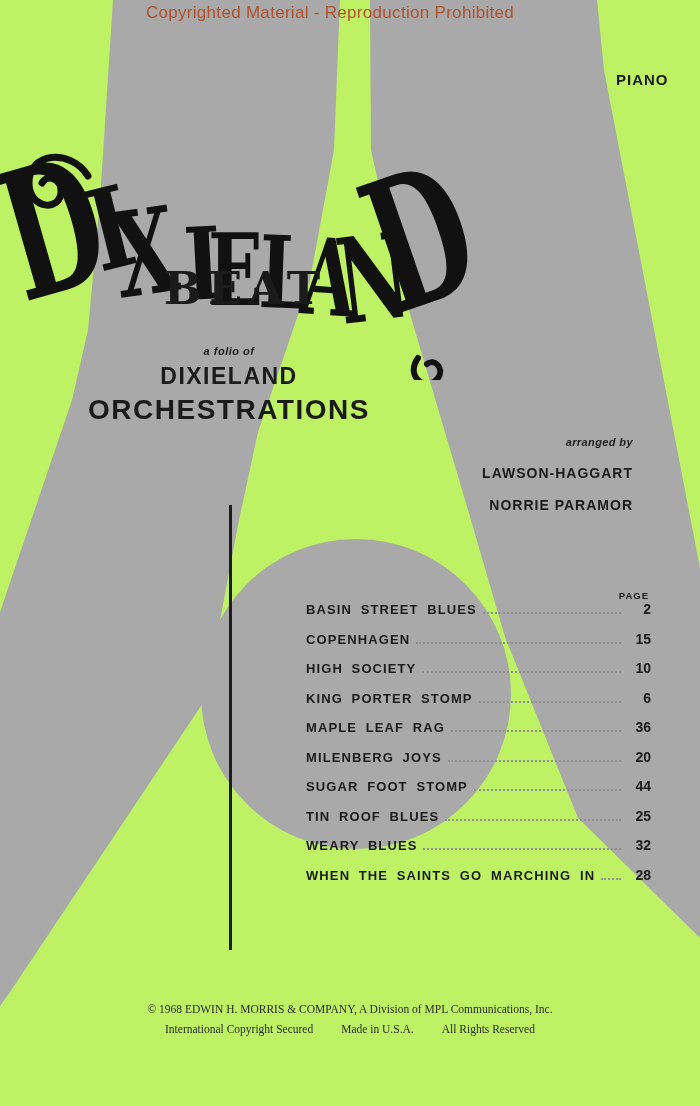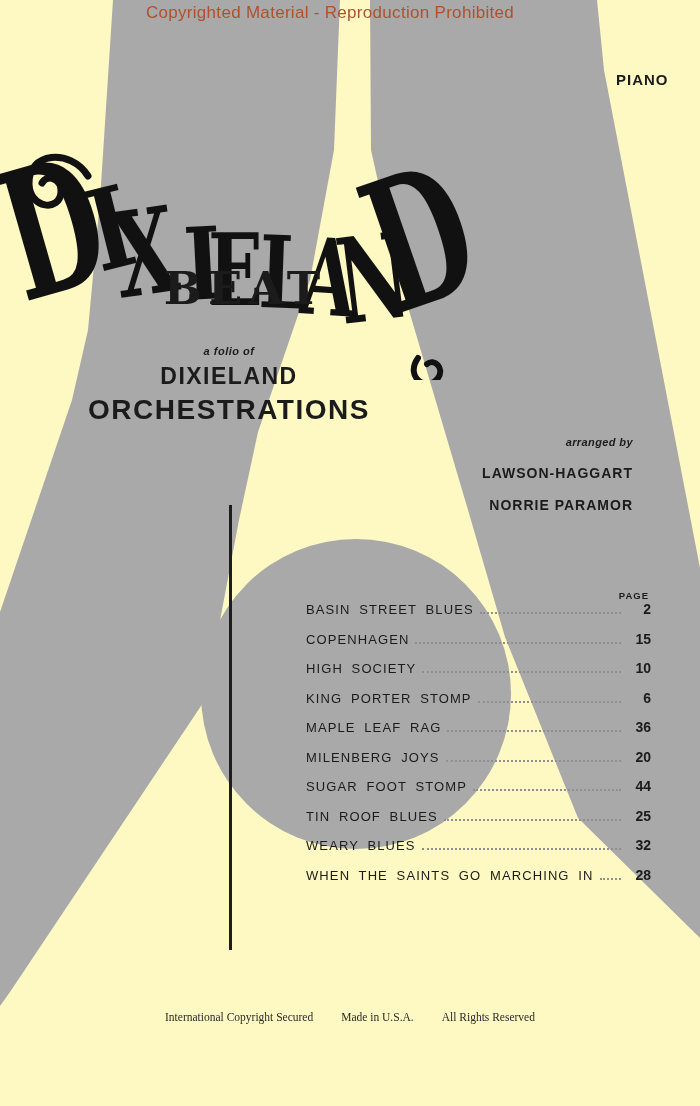--- a/index.html
+++ b/index.html
@@ -1,17 +1,17 @@
 <!DOCTYPE html>
 <html><head>
 <meta charset="utf-8">
 <style>
   html,body{margin:0;padding:0;}
   body{background:#ffffff;font-family:"Liberation Sans",sans-serif;}
-  .page{position:relative;width:700px;height:1106px;background:#fef9c3;overflow:hidden;}
+  .page{position:relative;width:700px;height:1106px;background:#bef264;overflow:hidden;}
   .bg{position:absolute;left:0;top:0;z-index:0;}
   .txt{position:absolute;z-index:2;color:#1b1b1b;}
 
   .notice{left:0;right:40px;top:3px;text-align:center;font-size:17px;letter-spacing:.3px;}
   .piano{left:616px;top:71px;font-size:15px;font-weight:bold;letter-spacing:1px;}
 
   .logo-svg{position:absolute;left:0;top:130px;z-index:2;}
 
   .beat{left:140px;width:210px;top:262px;text-align:center;
         font-family:"DejaVu Serif","Liberation Serif",serif;
@@ -24,21 +24,21 @@
 
   .credits{right:67px;top:436px;text-align:right;}
   .credits .arrby{font-size:11px;font-weight:bold;font-style:italic;letter-spacing:.4px;}
   .credits .arranger{font-size:20px;font-weight:bold;letter-spacing:1px;margin-top:4px;}
   .credits .other1{font-size:14px;font-weight:bold;letter-spacing:1px;margin-top:17px;}
   .credits .other2{font-size:14px;font-weight:bold;letter-spacing:1px;margin-top:16px;}
 
   .toc{left:306px;top:590px;width:345px;}
   .toc .pagehdr{text-align:right;font-size:9.5px;font-weight:bold;letter-spacing:1px;padding-right:2px;}
   .toc .row{display:flex;align-items:baseline;height:29.5px;}
-  .toc .title{font-size:13px;font-weight:normal;letter-spacing:1.1px;word-spacing:4px;white-space:nowrap;text-align:center;}
+  .toc .title{font-size:13px;font-weight:bold;letter-spacing:1.1px;word-spacing:4px;white-space:nowrap;text-align:center;}
   .toc .leader{flex:1;border-bottom:2px dotted #8f8f8f;margin:0 6px 3px 6px;min-width:8px;}
   .toc .num{font-size:14px;font-weight:bold;min-width:24px;text-align:right;}
 
   .rule{position:absolute;left:229px;top:505px;width:2.5px;height:445px;background:#1d1d1d;z-index:2;}
 
   .footer{left:0;width:700px;top:1003px;text-align:center;
           font-family:"Liberation Serif",serif;font-size:11.5px;color:#2a2a2a;}
   .footer .l2{margin-top:8px;}
   .footer .gap{display:inline-block;width:28px;}
 </style>
@@ -142,18 +142,19 @@
       <span class="num">32</span>
     </div>
     <div class="row">
       <span class="title">WHEN THE SAINTS GO MARCHING IN</span>
       <span class="leader"></span>
       <span class="num">28</span>
     </div>
   </div>
 
   <div class="txt footer">
+    <div class="l1">© 1968 EDWIN H. MORRIS &amp; COMPANY, A Division of MPL Communications, Inc.</div>
     <div class="l2">
       <span>International Copyright Secured</span><span class="gap"></span><span>Made in U.S.A.</span><span class="gap"></span><span>All Rights Reserved</span>
     </div>
   </div>
 
 </div>
 
 </body></html>

